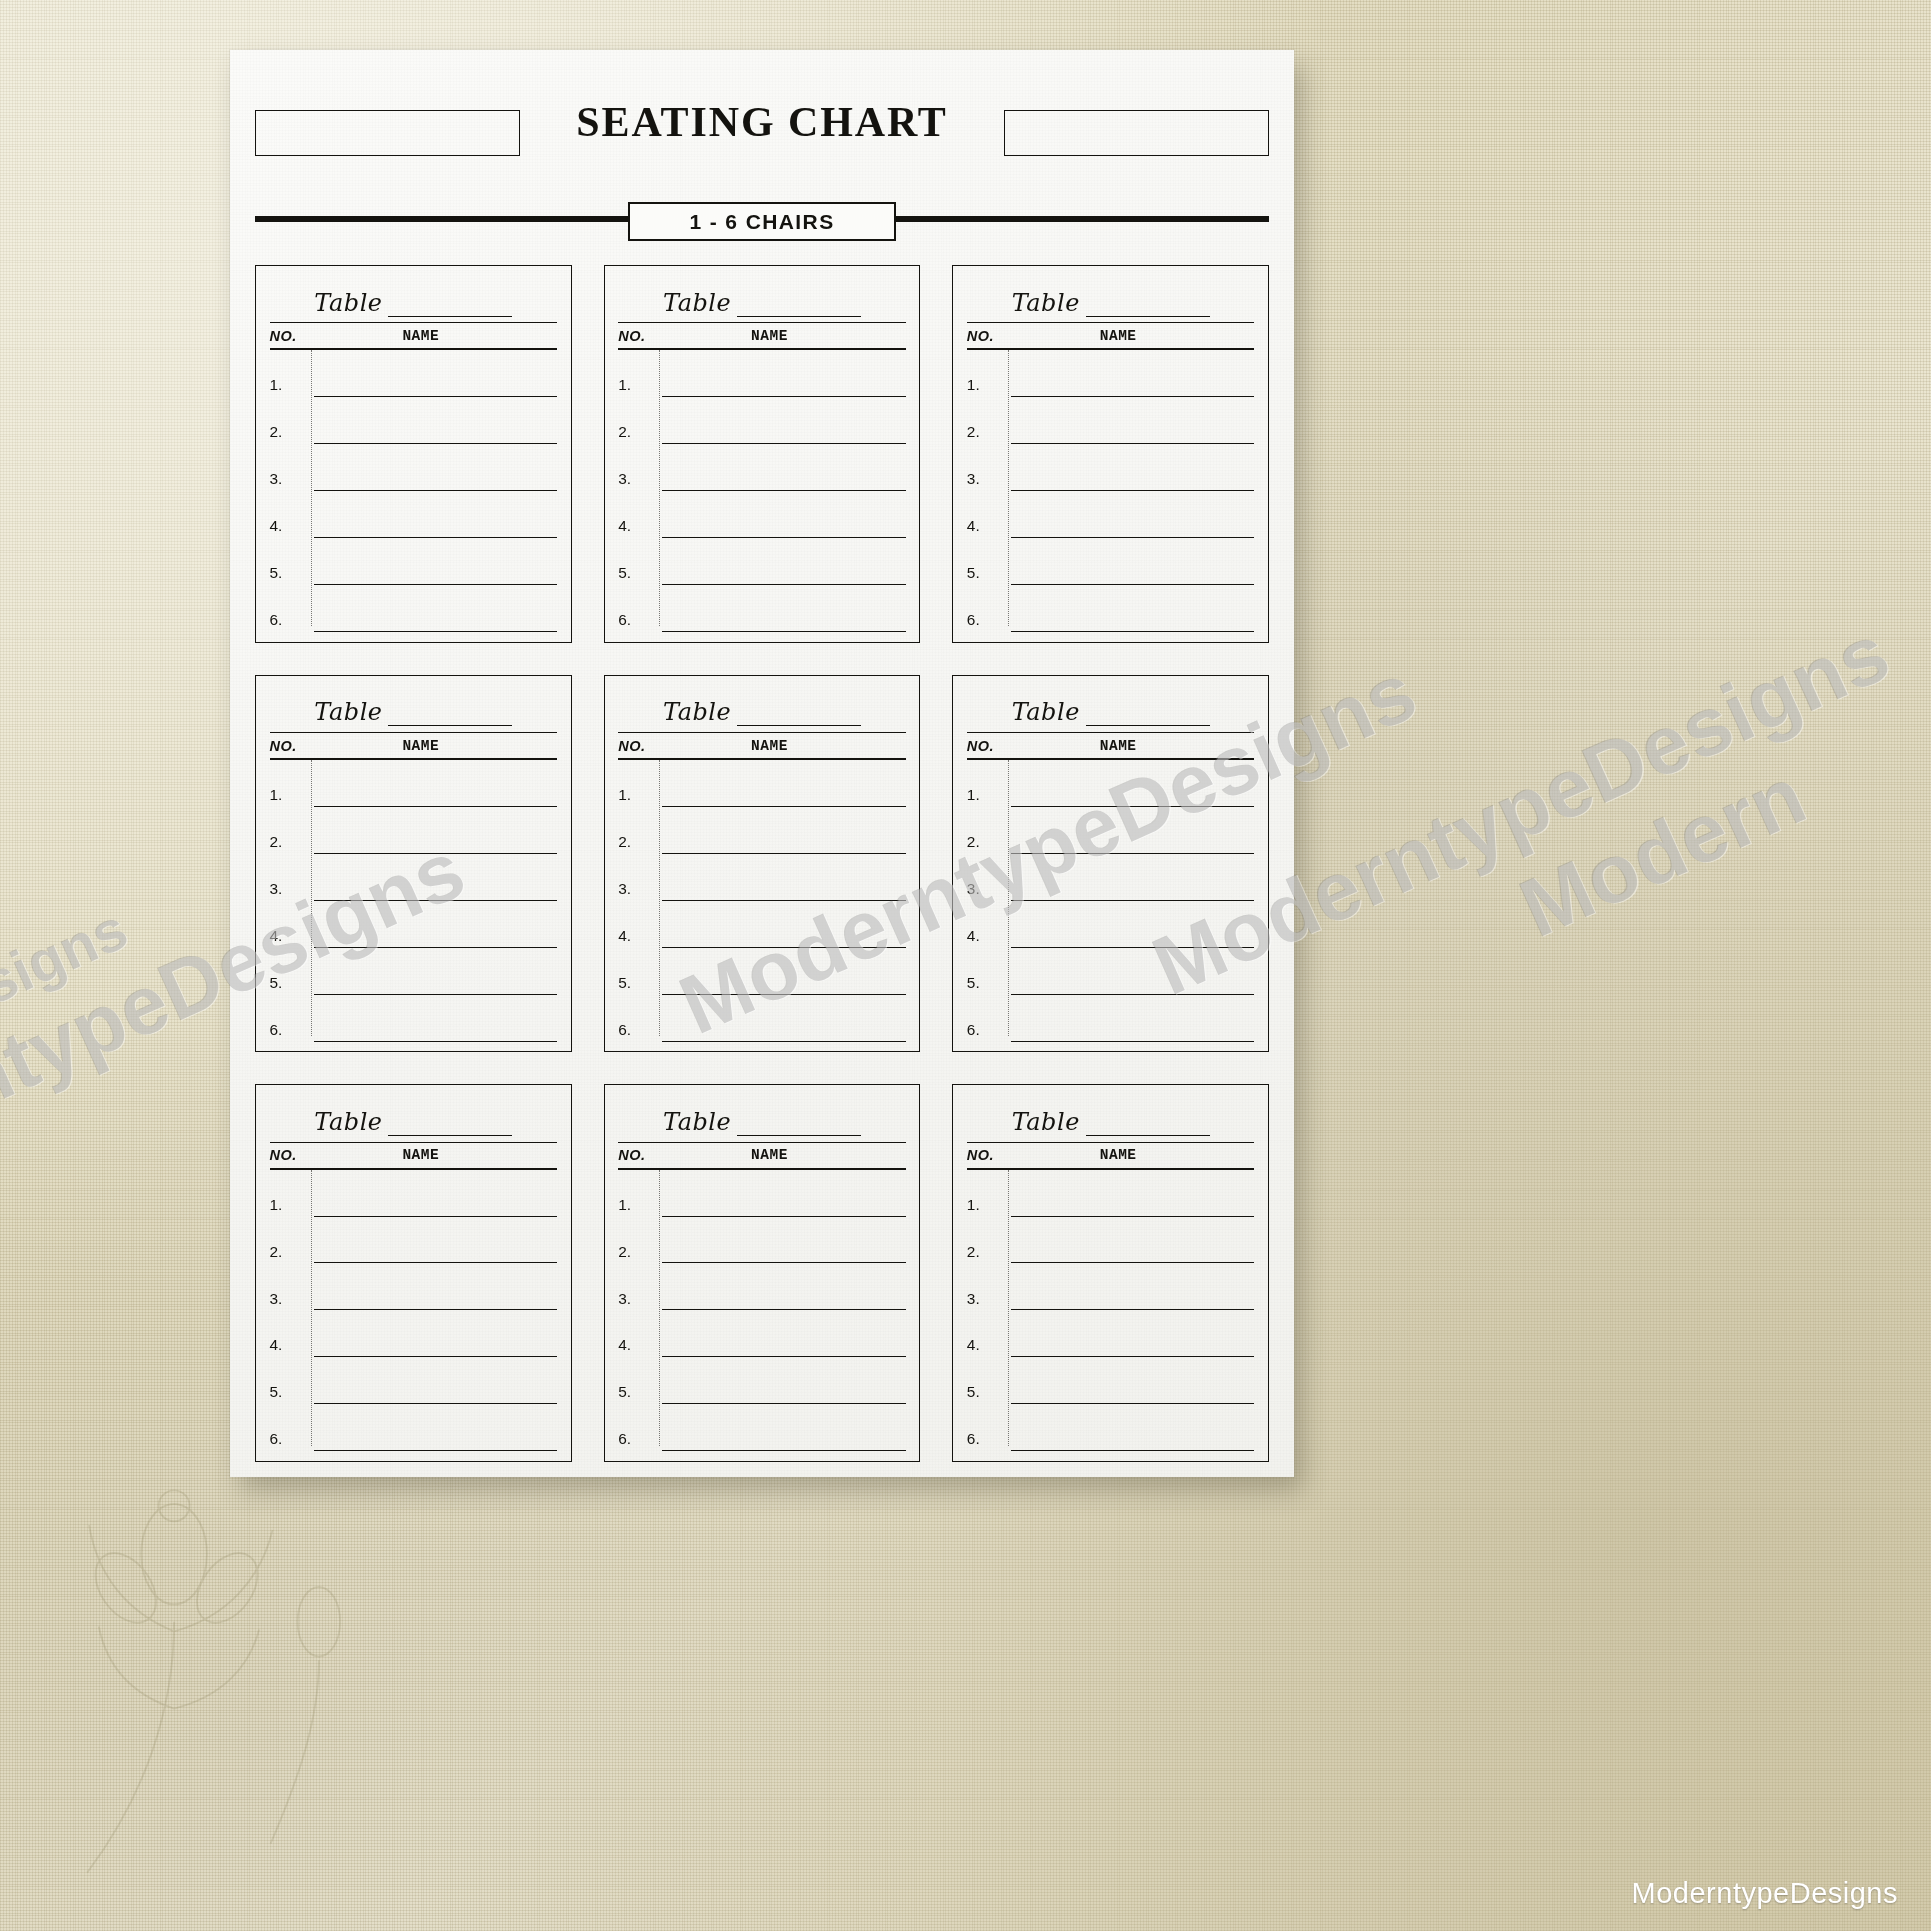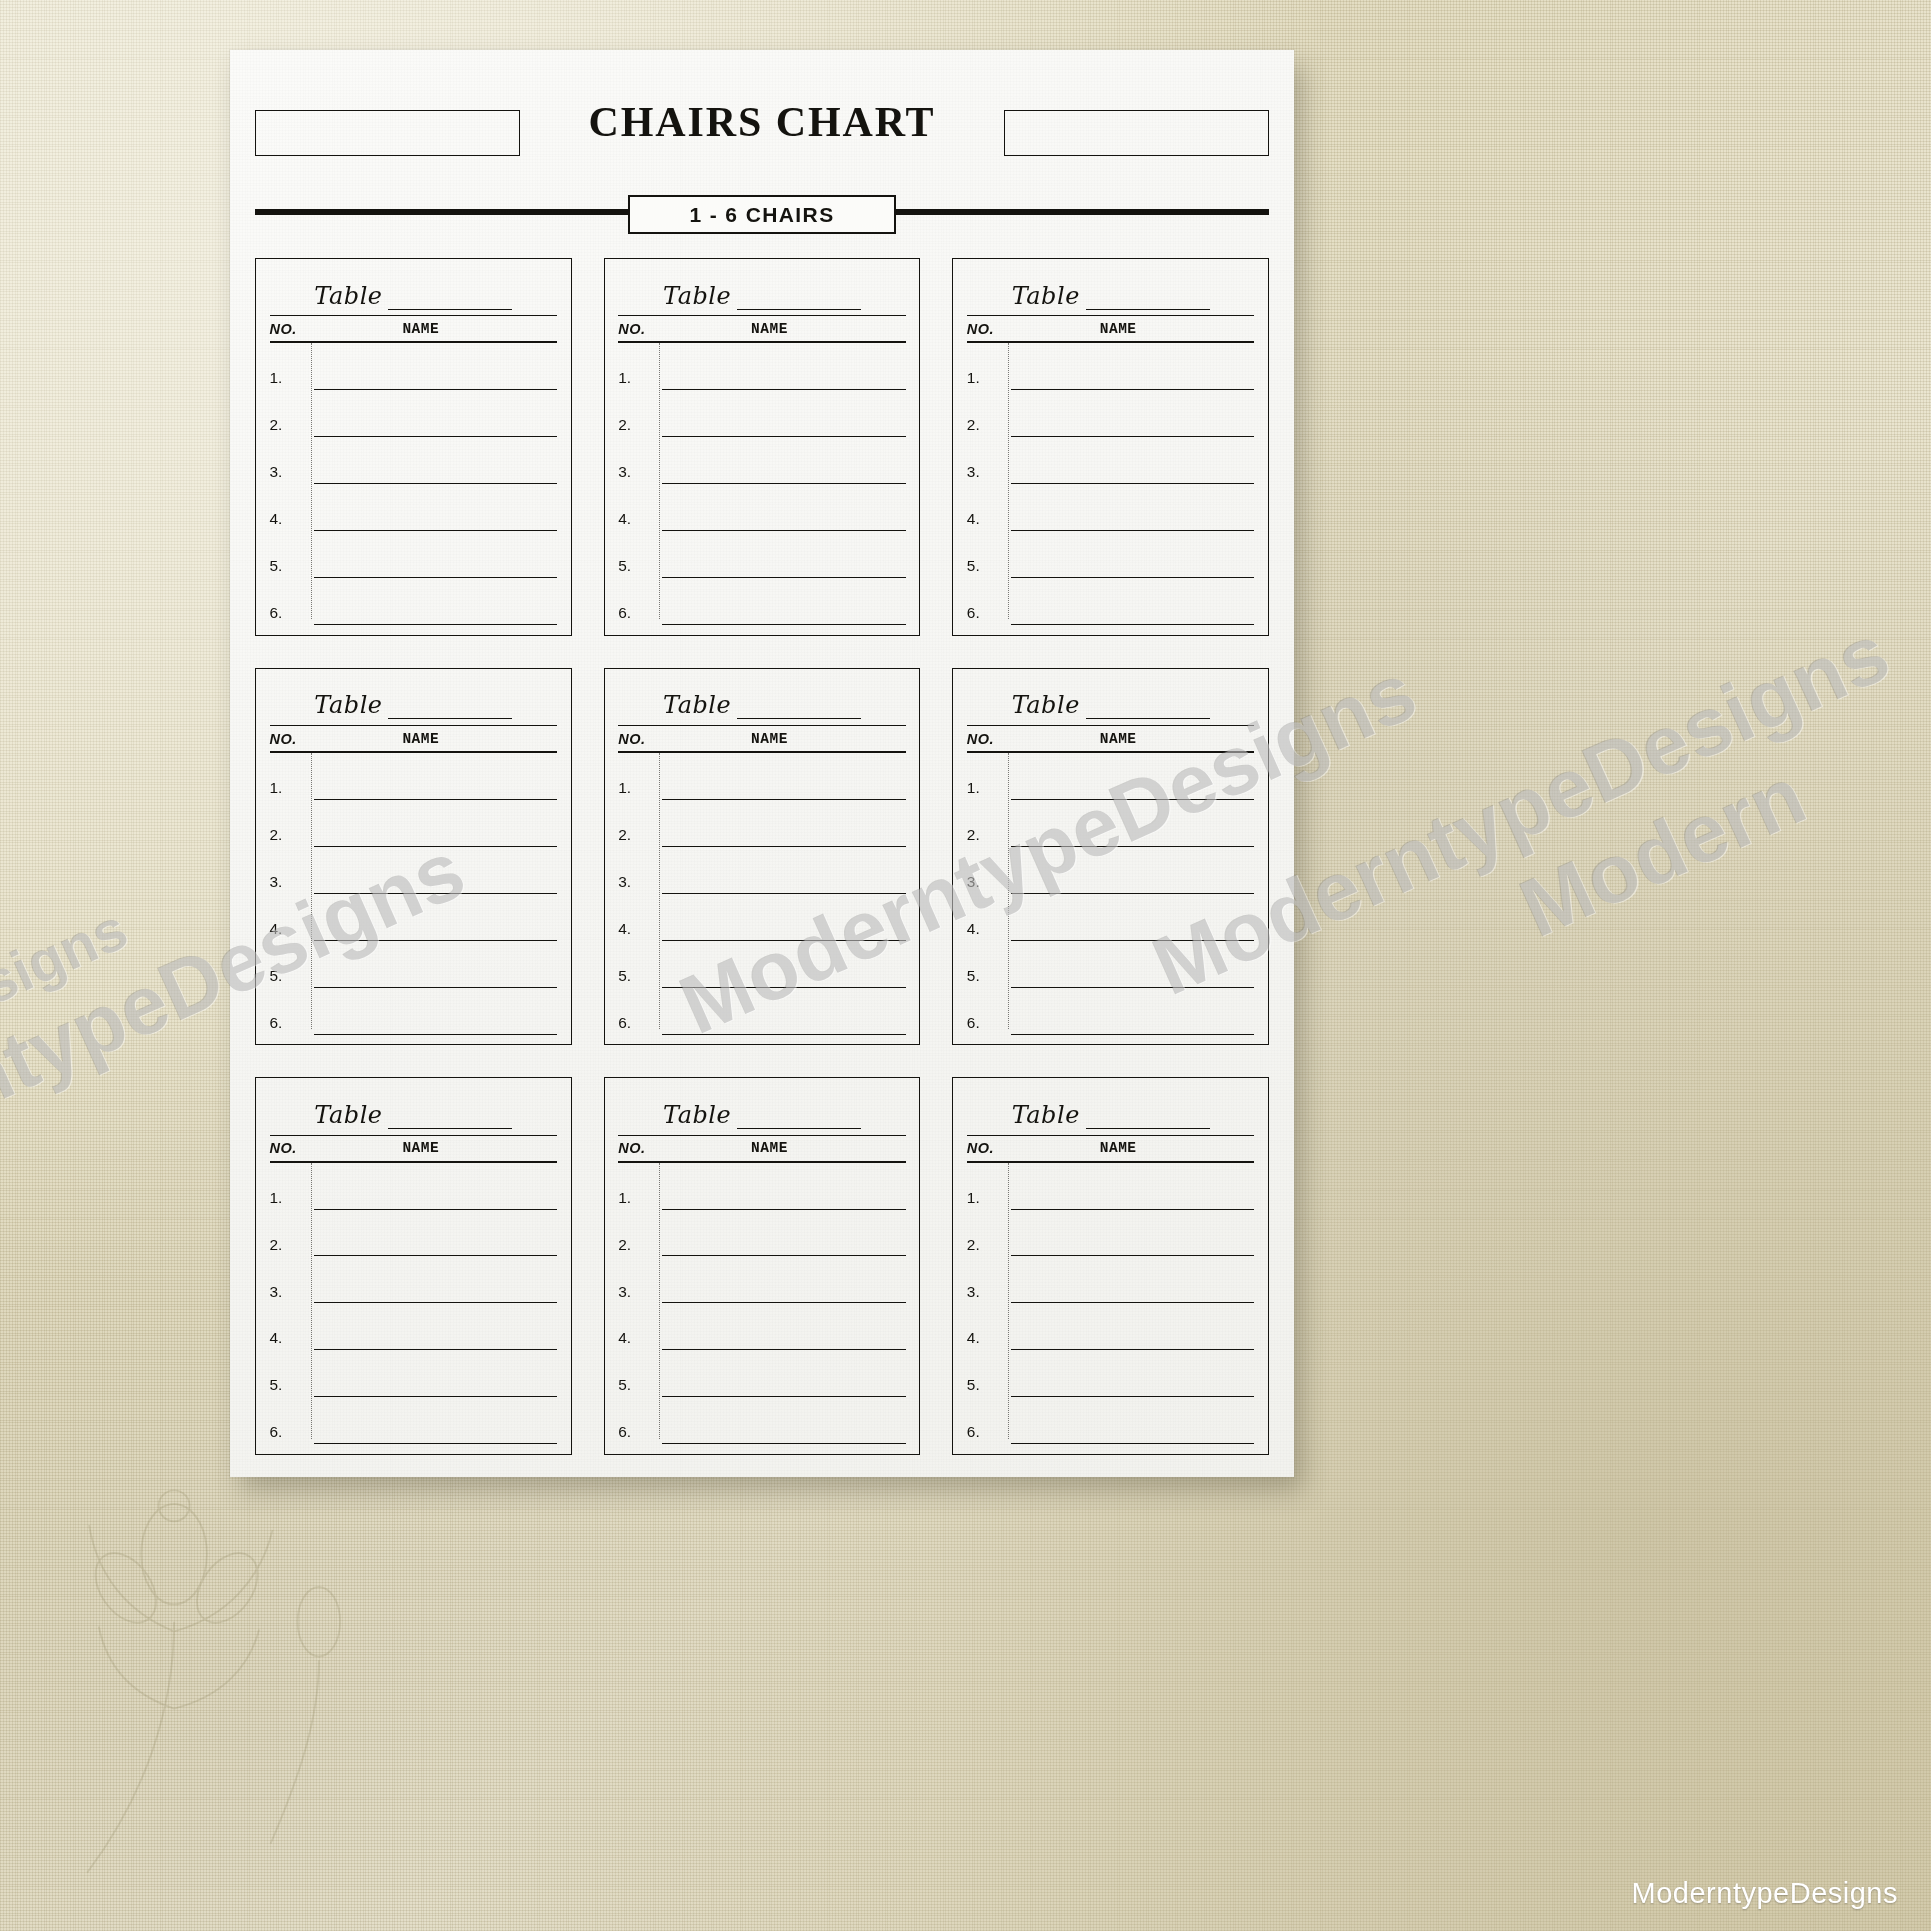--- a/index.html
+++ b/index.html
@@ -93,21 +93,21 @@
     font-family: "Liberation Serif", serif;
     font-weight: bold;
     font-size: 42px;
     letter-spacing: 1.9px;
     color: #14130f;
   }
 
   .rule-wrap {
     position: relative;
     height: 42px;
-    margin-top: 0;
+    margin-top: 7px;
   }
   .rule-line {
     position: absolute;
     left: 0; right: 0;
     top: 13.5px;
     height: 6.8px;
     background: #14130f;
   }
   .subtitle-box {
     position: absolute;
@@ -289,21 +289,21 @@
     <path d="M250 470 C 280 400, 300 340, 300 280"></path>
     <ellipse cx="300" cy="240" rx="22" ry="36"></ellipse>
   </g>
 </svg>
 
 <div id="page-sheet">
   <div class="page-inner">
 
     <div class="header">
       <div class="hdr-box left"></div>
-      <div class="title">CHAIRS CHART</div>
+      <div class="title">SEATING CHART</div>
       <div class="hdr-box right"></div>
     </div>
 
     <div class="rule-wrap">
       <div class="rule-line"></div>
       <div class="subtitle-box">
         <span class="subtitle-text">1 - 6 CHAIRS</span>
       </div>
     </div>
 

